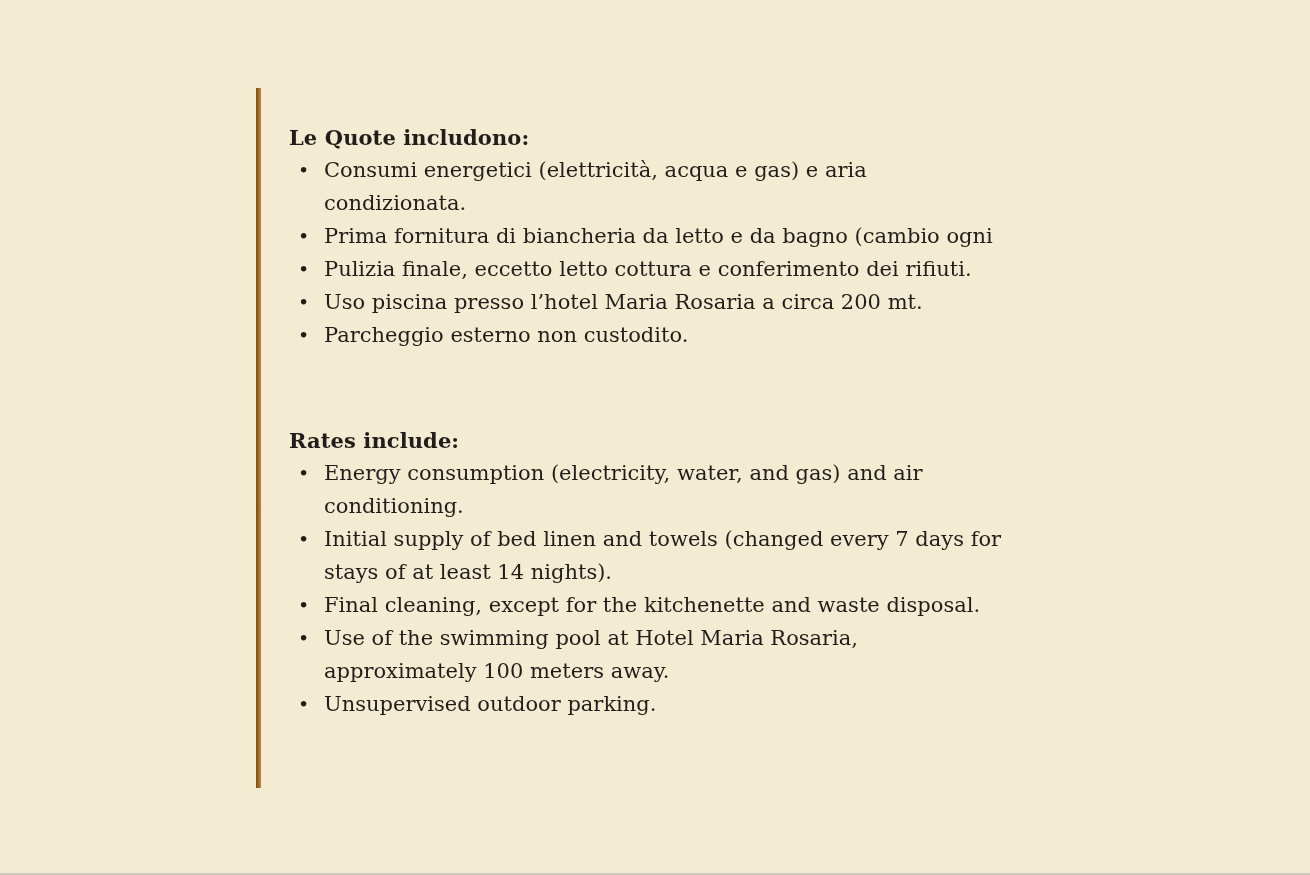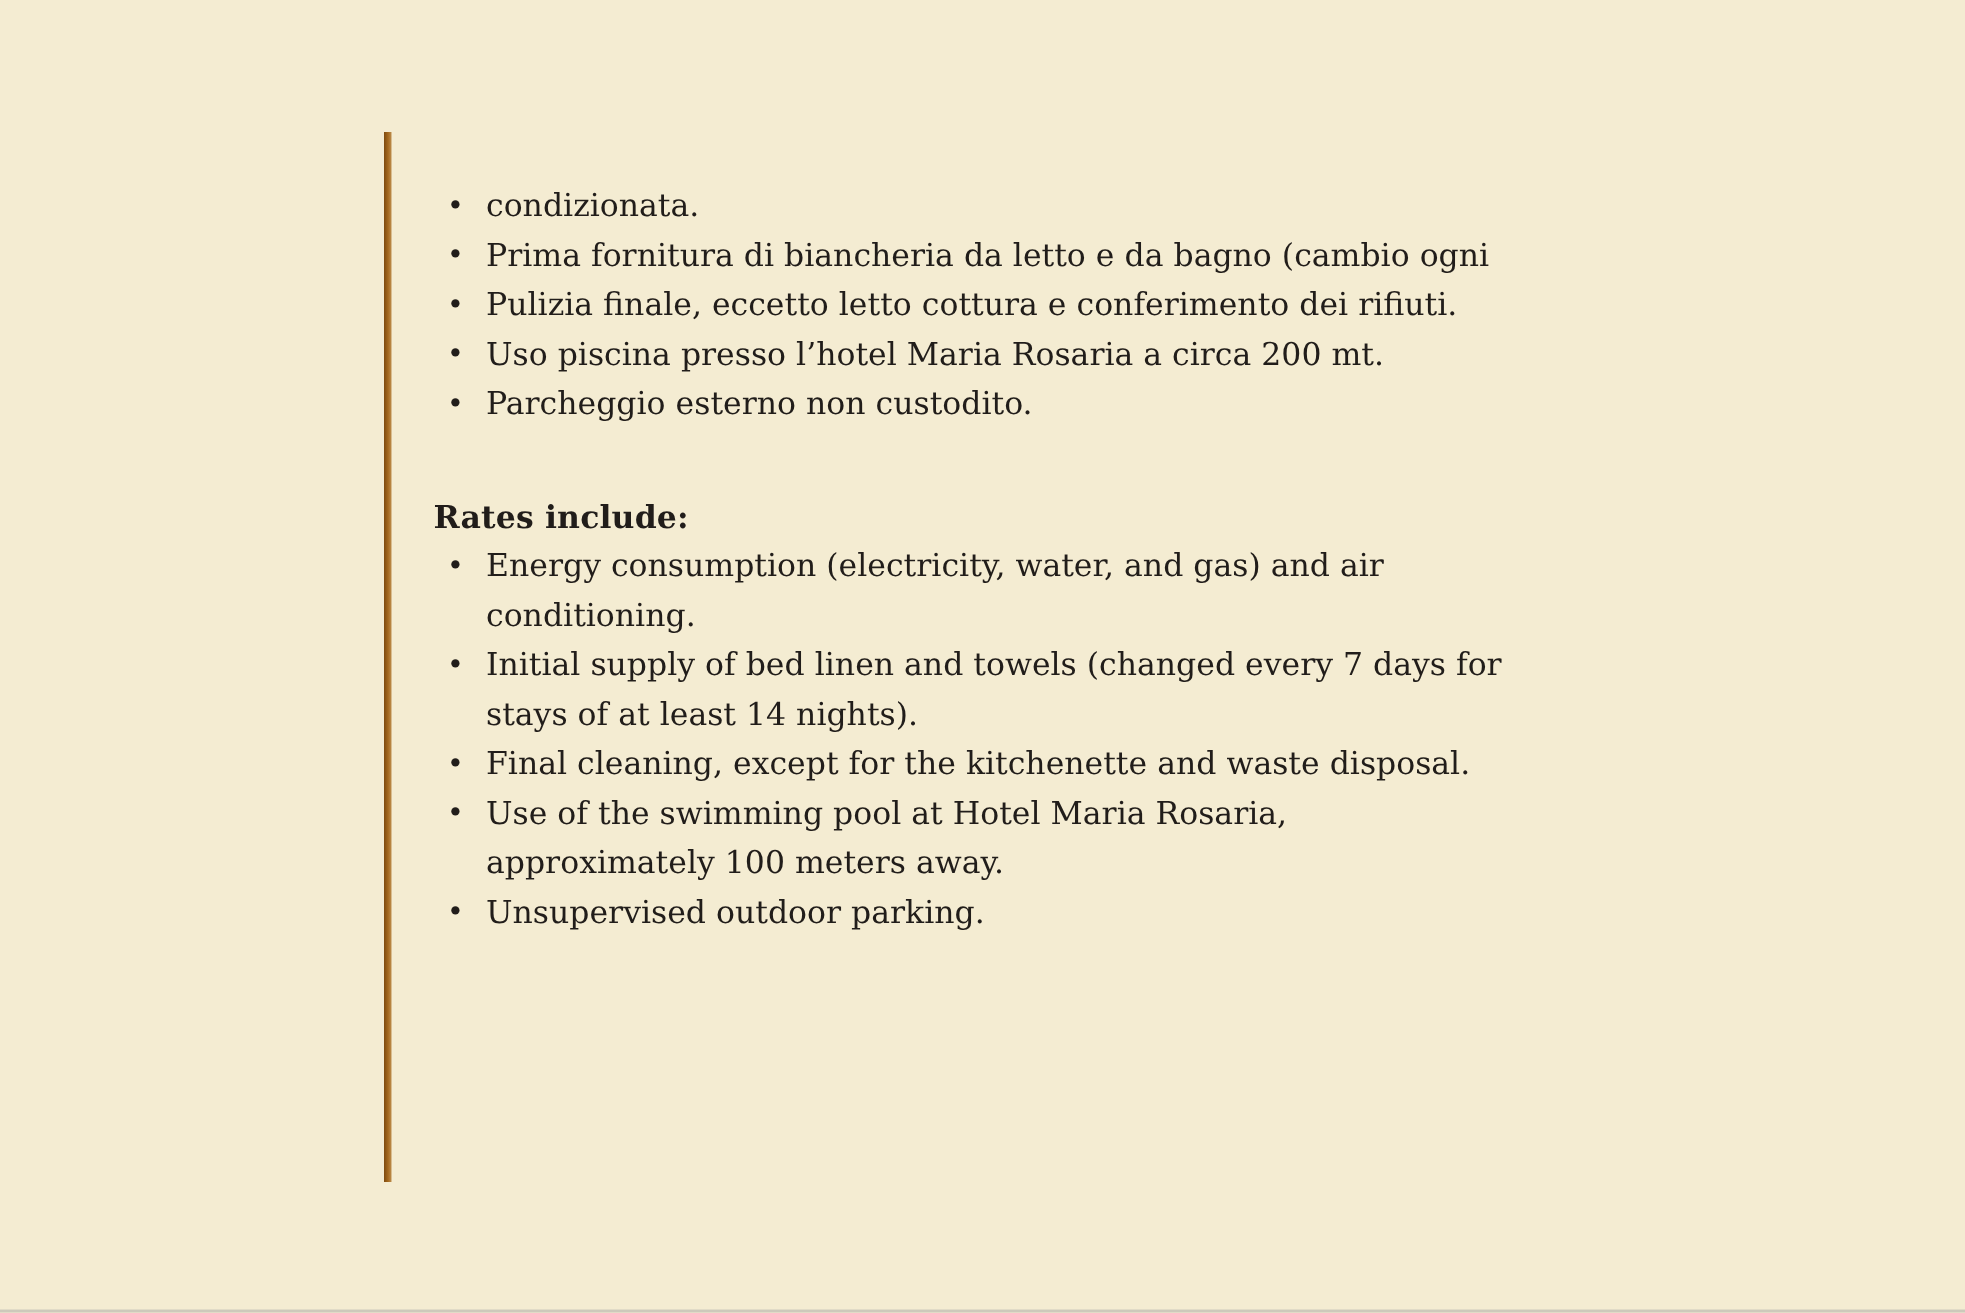--- a/index.html
+++ b/index.html
@@ -35,21 +35,21 @@
   }
   .section-heading {
     margin: 0;
     font-size: 21px;
     line-height: 33px;
     font-weight: 700;
     letter-spacing: 0.1px;
     white-space: nowrap;
   }
   .section + .section {
-    margin-top: 42px;
+    margin-top: 72px;
   }
   ul.bullet-list {
     list-style: none;
     margin: 0;
     padding: 0;
   }
   li.list-item {
     display: flex;
     align-items: flex-start;
   }
@@ -81,24 +81,26 @@
 </style>
 </head>
 <body>
 
 <div class="page">
   <div class="divider"></div>
 
   <div class="content">
 
     <section class="section">
+      <h2 class="section-heading">Le Quote includono:</h2>
       <ul class="bullet-list">
         <li class="list-item">
           <span class="bullet">•</span>
           <span class="lines">
+            <span class="ln">Consumi energetici (elettricità, acqua e gas) e aria</span>
             <span class="ln">condizionata.</span>
           </span>
         </li>
         <li class="list-item">
           <span class="bullet">•</span>
           <span class="lines">
             <span class="ln">Prima fornitura di biancheria da letto e da bagno (cambio ogni</span>
           </span>
         </li>
         <li class="list-item">

